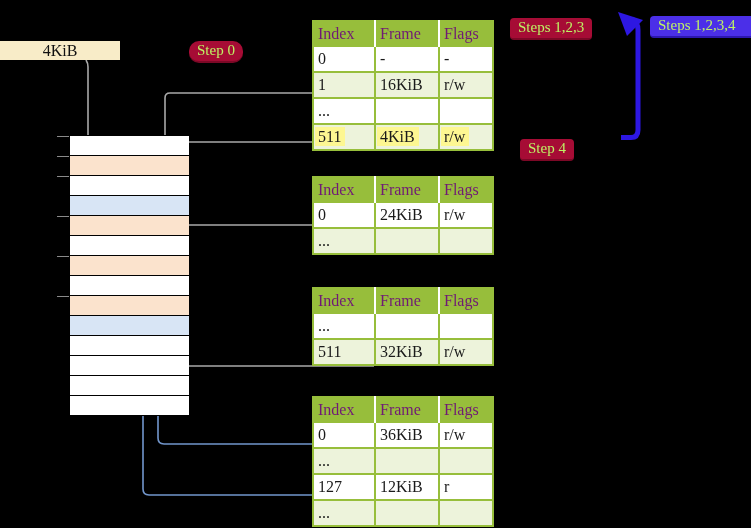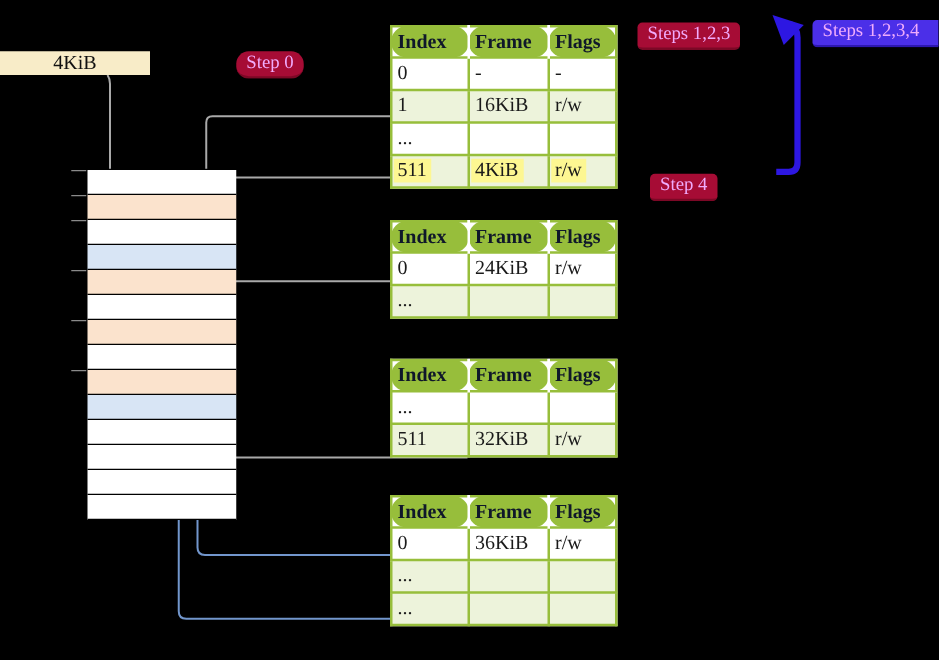--- a/index.html
+++ b/index.html
@@ -4,41 +4,41 @@
 <style>
   html,body{margin:0;padding:0;background:#000;}
   #stage{position:relative;width:751px;height:528px;background:#000;overflow:hidden;
          font-family:"Liberation Serif","DejaVu Serif",serif;}
 
   
   .membox{position:absolute;left:0;top:41px;width:120px;height:19px;background:#F8ECC8;
           color:#111;font-size:16px;line-height:19px;text-align:center;}
 
   
-  .badge{position:absolute;color:#f0abfc;font-size:15px;line-height:17px;padding:1px 8px 2px 8px;
+  .badge{position:absolute;color:#bef264;font-size:15px;line-height:17px;padding:1px 8px 2px 8px;
          border-radius:4px;white-space:nowrap;box-sizing:border-box;}
   .badge.red{background:#A60C35;border-bottom:2px solid #7C0826;}
   .badge.blue{background:#4B2FE8;border-bottom:2px solid #2D17B0;}
   #badge-step0{left:189px;top:41px;border-radius:10px;}
   #badge-steps123{left:510px;top:18px;}
   #badge-steps1234{left:650px;top:16px;width:101px;border-top-right-radius:0;border-bottom-right-radius:0;}
   #badge-step4{left:520px;top:139px;}
 
   
   #stack{position:absolute;left:70px;top:135px;width:119px;border-top:1px solid #000;}
   .srow{height:20px;box-sizing:border-box;border-bottom:1px solid #000;}
   .srow[data-kind="white"]{background:#ffffff;}
   .srow[data-kind="peach"]{background:#FBE3CD;}
   .srow[data-kind="blue"]{background:#D8E5F5;}
 
   
   table.pt{position:absolute;left:312px;border-collapse:collapse;border:2px solid #97BE3B;
            background:#fff;}
-  table.pt th{background:#97BE3B;color:#0f172a;font-weight:bold;font-size:16px;height:23px;
-              padding:0 4px;text-align:left;border-right:2px solid #fff;border-radius:12px;}
+  table.pt th{background:#97BE3B;color:#701a75;font-weight:normal;font-size:16px;height:23px;
+              padding:0 4px;text-align:left;border-right:2px solid #fff;}
   table.pt th:last-child{border-right:2px solid #97BE3B;}
   table.pt td{font-size:16px;color:#1a1a1a;height:24px;padding:0 2px 0 4px;
               border:2px solid #97BE3B;vertical-align:middle;}
   table.pt tr.shade td{background:#EDF3DB;}
   .c-index{width:52px;}
   .c-frame{width:54px;}
   .c-flags{width:44px;}
   #table1{top:20px;}
   #table2{top:176px;}
   #table3{top:287px;}
@@ -200,20 +200,25 @@
     <tr>
       <td>0</td>
       <td>36KiB</td>
       <td>r/w</td>
     </tr>
     <tr class="shade">
       <td>...</td>
       <td></td>
       <td></td>
     </tr>
+    <tr>
+      <td>127</td>
+      <td>12KiB</td>
+      <td>r</td>
+    </tr>
     <tr class="shade">
       <td>...</td>
       <td></td>
       <td></td>
     </tr>
   </tbody>
     </table>
 
 </div>
 

